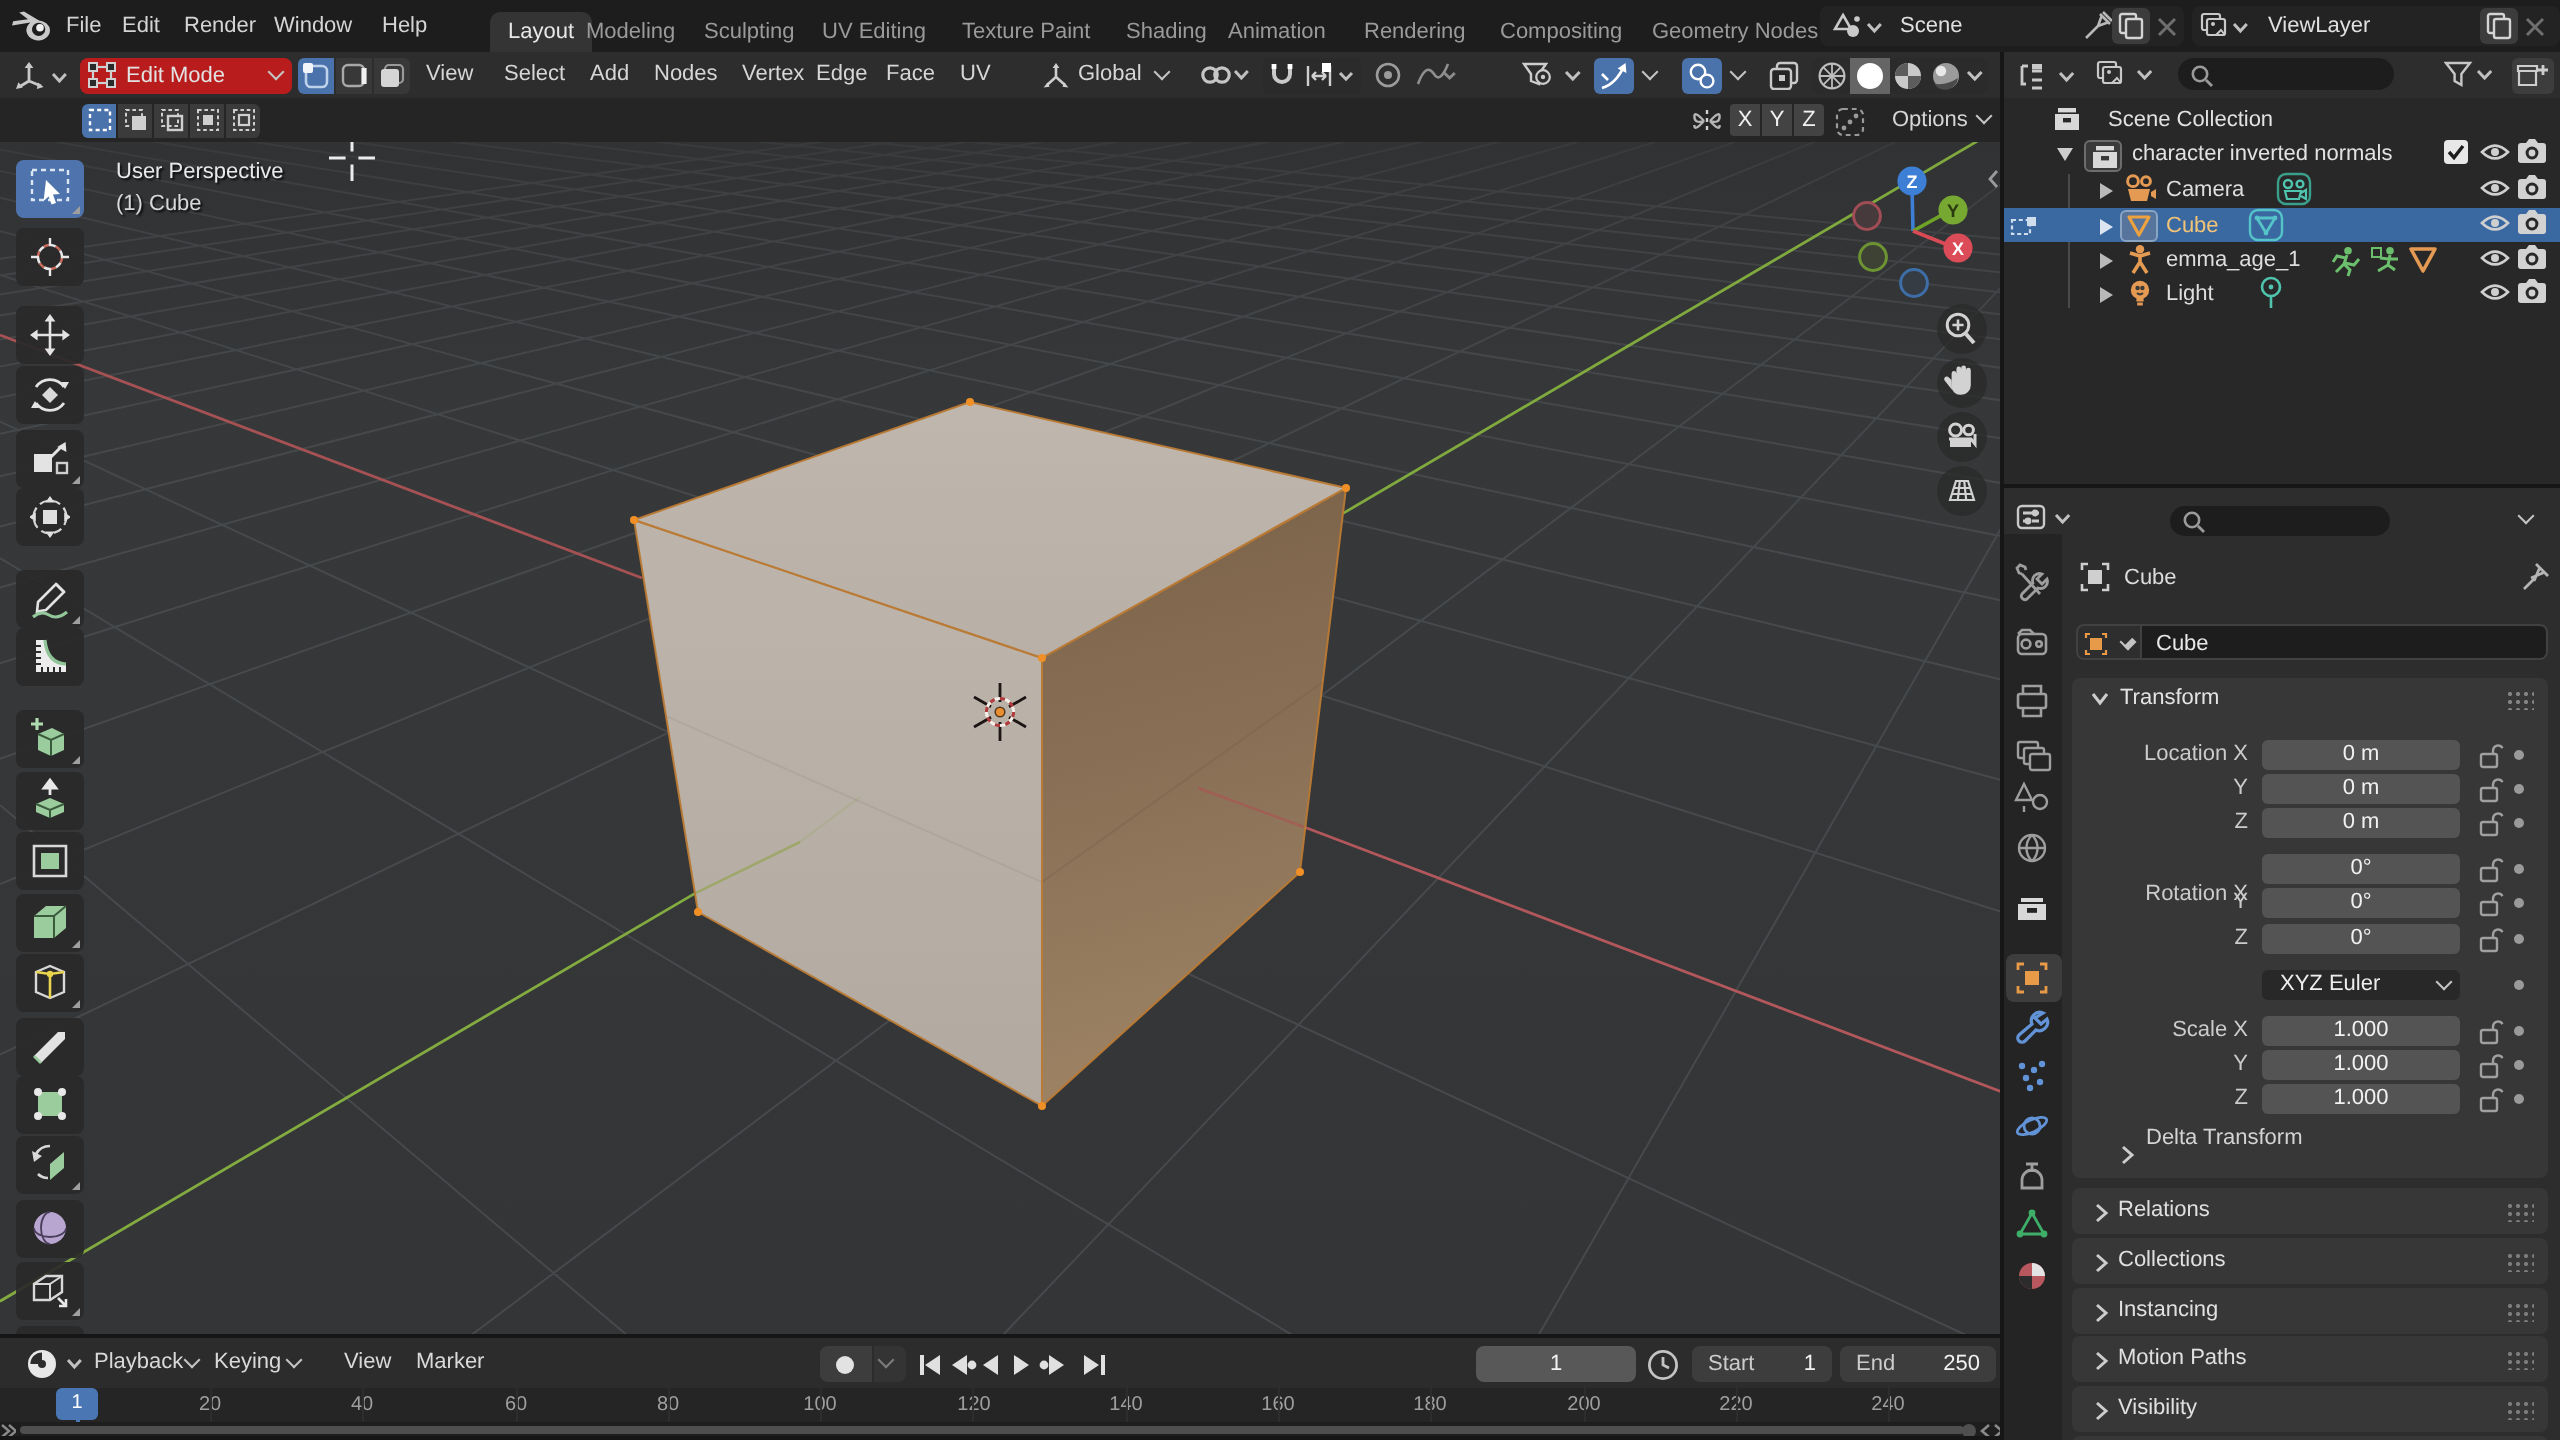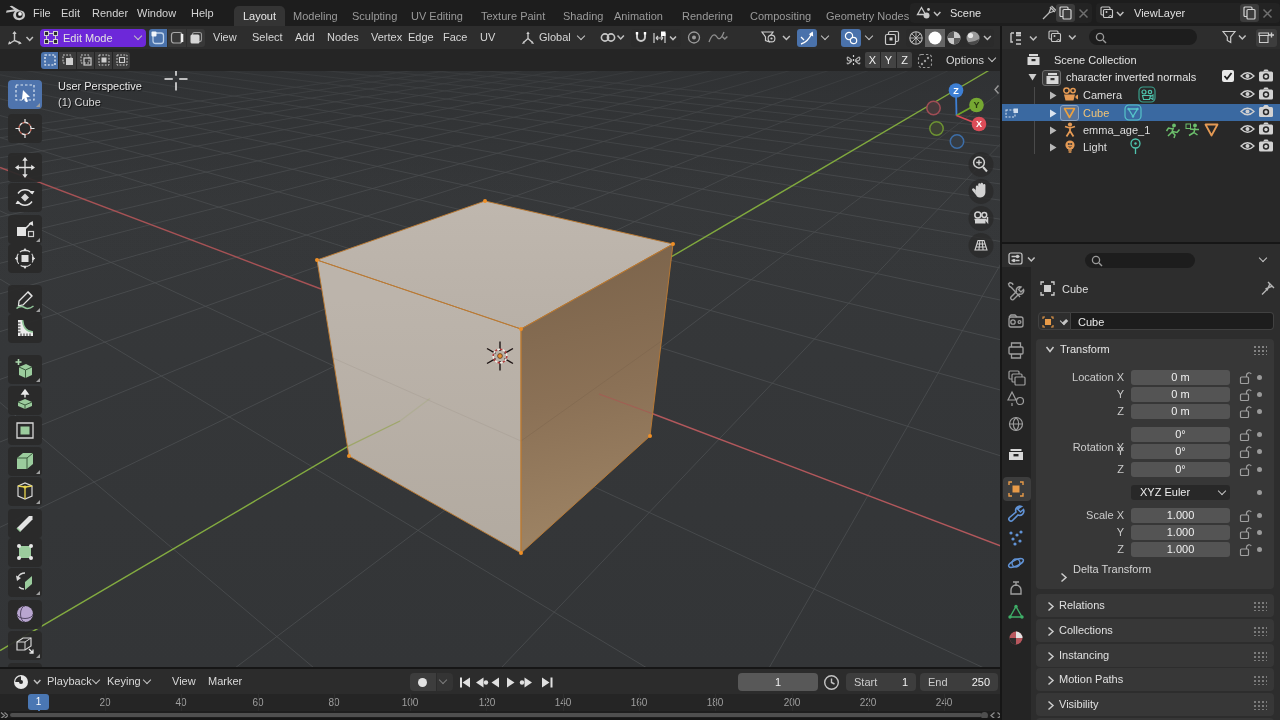--- a/index.html
+++ b/index.html
@@ -7,21 +7,21 @@
 .abs{position:absolute}
 
 #topbar{left:0;top:0;width:1280px;height:26px;background:#1d1d1d;z-index:20}
 #topbar .menu{position:absolute;top:7px;color:#d4d4d4;font-size:11px}
 .tab{position:absolute;top:6px;height:20px;line-height:20px;color:#9a9a9a;font-size:11px;padding:0 9px;border-radius:5px 5px 0 0}
 .tab.active{background:#343434;color:#e8e8e8}
 
 #vphead{left:0;top:26px;width:1001px;height:23px;background:#2d2d2d;z-index:10}
 #toolset{left:0;top:49px;width:1001px;height:22px;background:#252525;z-index:10}
 #vphead .menu{position:absolute;top:5px;color:#d6d6d6;font-size:11px}
-.dd{position:absolute;background:#6d28d9;border-radius:4px;color:#e2e2e2}
+.dd{position:absolute;background:#b91c1c;border-radius:4px;color:#e2e2e2}
 .caret{display:inline-block;width:6px;height:6px;border-right:1.6px solid #c4c4c4;border-bottom:1.6px solid #c4c4c4;transform:rotate(45deg);margin-top:-3px}
 
 #viewport{left:0;top:44px;width:1001px;height:624px;z-index:1;overflow:hidden}
 
 .tbtn{position:absolute;left:8px;width:34px;height:29px;background:rgba(41,41,41,.92);border-radius:4px;z-index:6}
 .tbtn.active{background:#4f74ad}
 .tri{position:absolute;right:2px;bottom:2px;width:0;height:0;border-left:4px solid transparent;border-bottom:4px solid #9f9f9f}
 
 #outhead{left:1001px;top:26px;width:279px;height:23px;background:#2d2d2d;z-index:10}
 #outbody{left:1001px;top:49px;width:279px;height:194px;background:#282828;z-index:5}
@@ -39,21 +39,21 @@
   <svg class="abs" style="left:6px;top:5px" width="20" height="17" viewBox="0 0 20 17">
     <path d="M9.2 6.3 A5.9 5.1 0 1 0 19 10 A5.9 5.1 0 0 0 13.5 5.2 L6 0.8 L3.6 1.2 L8 4.6 L0.6 5.6 L0 7.8 Z" fill="#c9c9c9"></path>
     <circle cx="13.3" cy="9.7" r="3.3" fill="#1d1d1d"></circle>
     <circle cx="14" cy="8.9" r="1.9" fill="#f0f0f0"></circle>
   </svg>
   <div class="menu" style="left:33px">File</div>
   <div class="menu" style="left:61px">Edit</div>
   <div class="menu" style="left:92px">Render</div>
   <div class="menu" style="left:137px">Window</div>
   <div class="menu" style="left:191px">Help</div>
-  <div class="tab active" style="left:234px">Layout</div>
+  <div class="tab active" style="left:245px">Layout</div>
   <div class="tab" style="left:284px">Modeling</div>
   <div class="tab" style="left:343px">Sculpting</div>
   <div class="tab" style="left:402px">UV Editing</div>
   <div class="tab" style="left:472px">Texture Paint</div>
   <div class="tab" style="left:554px">Shading</div>
   <div class="tab" style="left:605px">Animation</div>
   <div class="tab" style="left:673px">Rendering</div>
   <div class="tab" style="left:741px">Compositing</div>
   <div class="tab" style="left:817px">Geometry Nodes</div>
   <div class="abs" style="left:910px;top:3px;width:182px;height:20px;background:#232323;border-radius:4px"></div>

